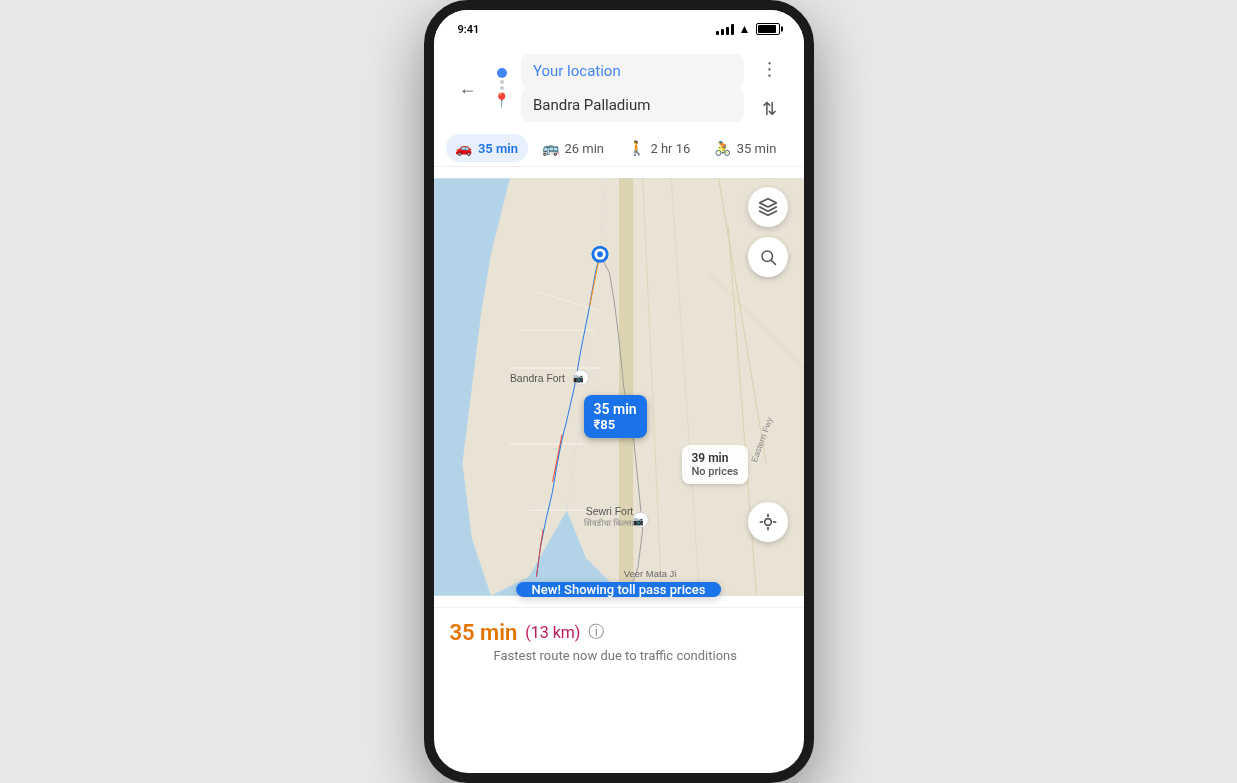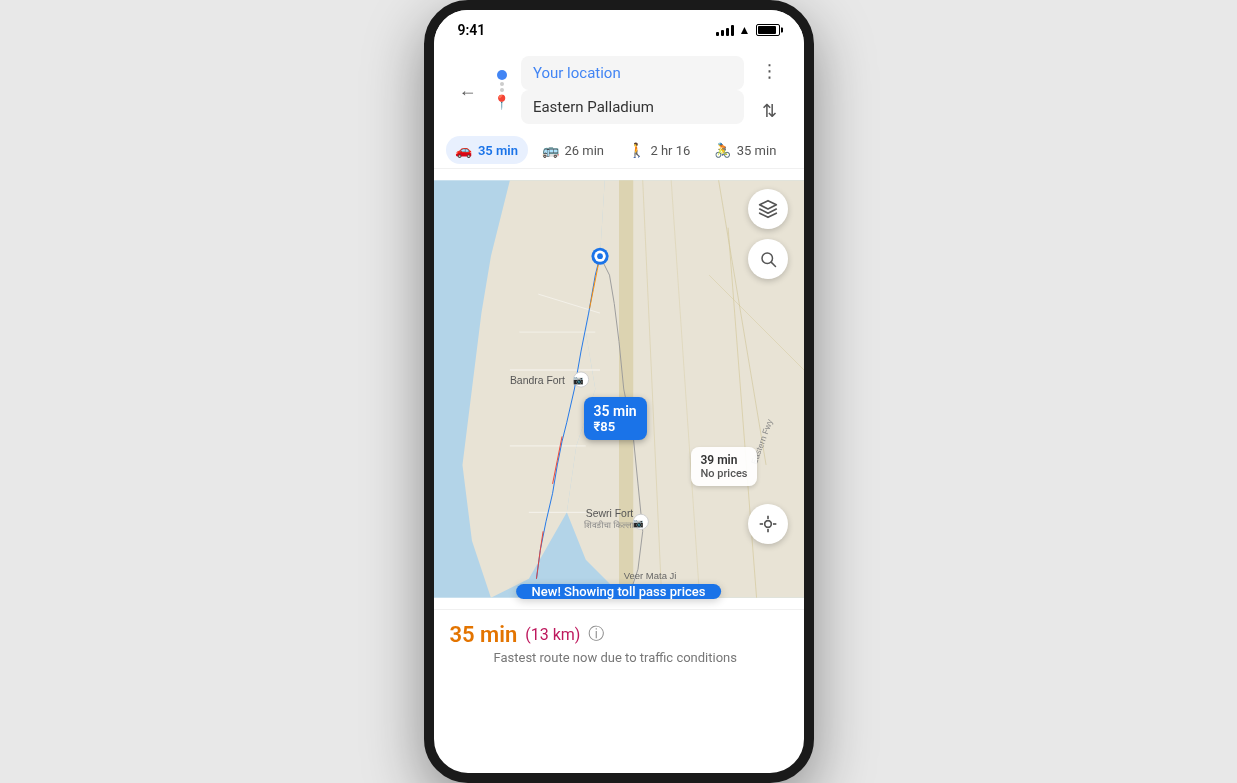--- a/index.html
+++ b/index.html
@@ -22,21 +22,21 @@
       box-shadow: 0 20px 60px rgba(0,0,0,0.4);
     }
     .status-bar {
       display: flex;
       justify-content: space-between;
       align-items: center;
       padding: 12px 24px 6px;
       background: #fff;
     }
     .time {
-      font-size: 14px;
+      font-size: 11px;
       font-weight: 600;
       color: #000;
     }
     .status-icons {
       display: flex;
       align-items: center;
       gap: 5px;
     }
     .signal-bars {
       display: flex;
@@ -232,21 +232,21 @@
     }
     .route-label-gray {
       position: absolute;
       background: rgba(255,255,255,0.92);
       color: #333;
       border-radius: 8px;
       padding: 6px 10px;
       font-size: 12px;
       font-weight: 500;
       top: 278px;
-      left: 257px;
+      left: 248px;
       box-shadow: 0 2px 4px rgba(0,0,0,0.15);
     }
     .tooltip-banner {
       position: absolute;
       bottom: 10px;
       left: 50%;
       transform: translateX(-50%);
       background: #1a73e8;
       color: #fff;
       border-radius: 20px;
@@ -315,21 +315,21 @@
 
     <div class="route-dots">
       <div class="dot-blue"></div>
       <div class="dot-small"></div>
       <div class="dot-small"></div>
       <span class="pin-red" style="font-size:14px">📍</span>
     </div>
 
     <div class="input-fields">
       <div class="input-box active">Your location</div>
-      <div class="input-box">Eastern Palladium</div>
+      <div class="input-box">Bandra Palladium</div>
     </div>
 
     <div style="display:flex; flex-direction:column; gap:4px;">
       <div class="more-btn">
         <span style="font-size:18px; color:#555">⋮</span>
       </div>
       <div class="swap-btn">
         <span style="font-size:18px; color:#555">⇅</span>
       </div>
     </div>

